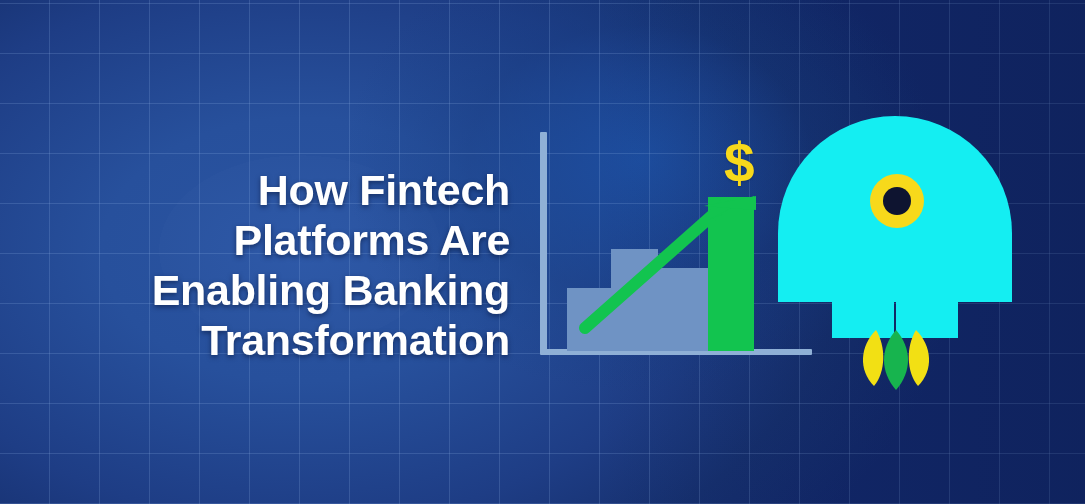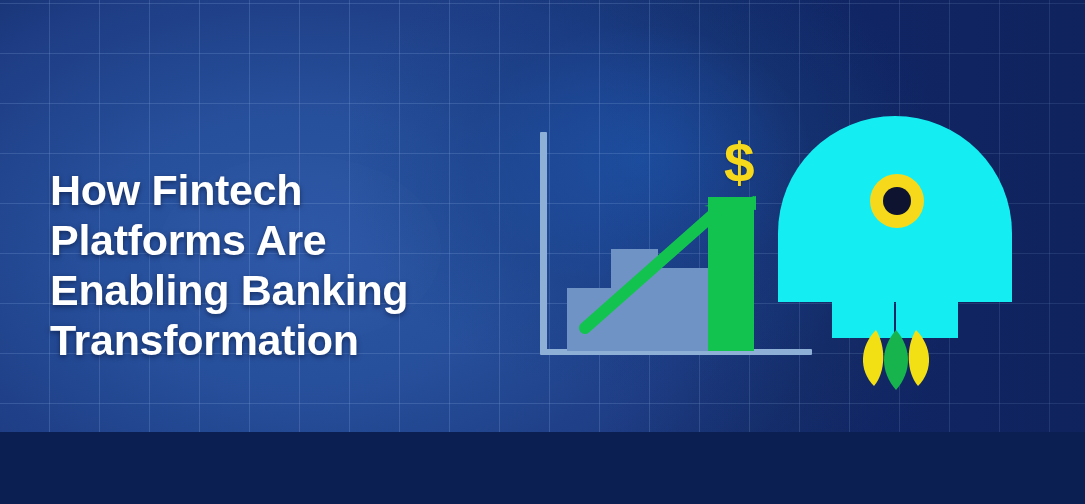--- a/index.html
+++ b/index.html
@@ -1,22 +1,23 @@
 <!DOCTYPE html>
 <html><head>
 <meta charset="utf-8">
 <style>
   html,body{margin:0;padding:0;background:#0c1f52;}
   *{box-sizing:border-box;}
   #banner{
     position:relative;
-    width:1085px;height:432px;
+    width:1085px;height:504px;
     overflow:hidden;
     font-family:"Liberation Sans", sans-serif;
     background:#6d28d9;
+    text-align:right;
   }
   
   .bg-base{
     position:absolute;inset:0;
     background:#12286b;
   }
   .bg-glow{
     position:absolute;inset:0;
     background:
       radial-gradient(ellipse 640px 430px at 300px 250px,

